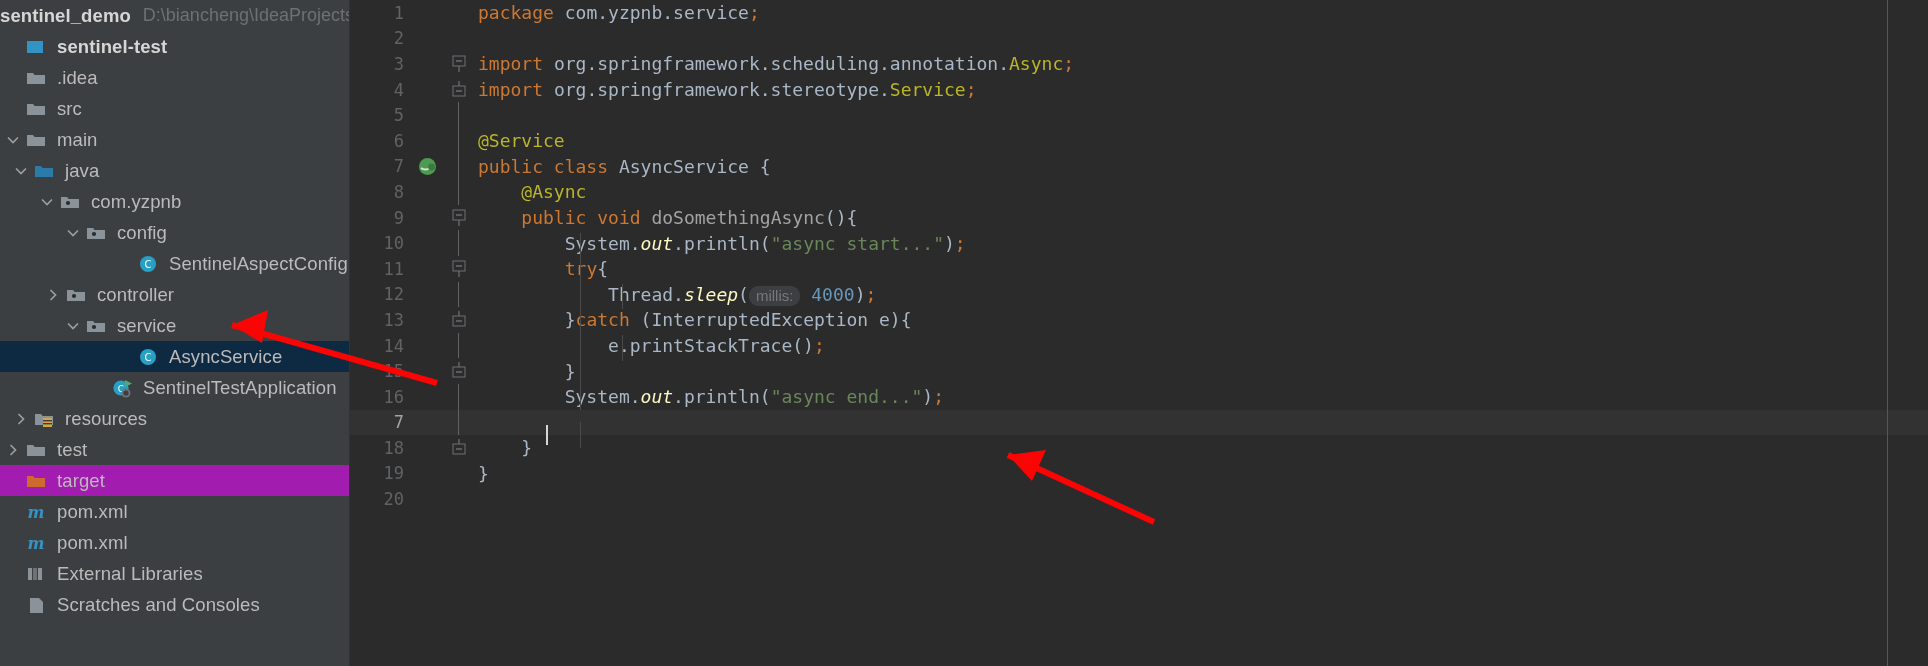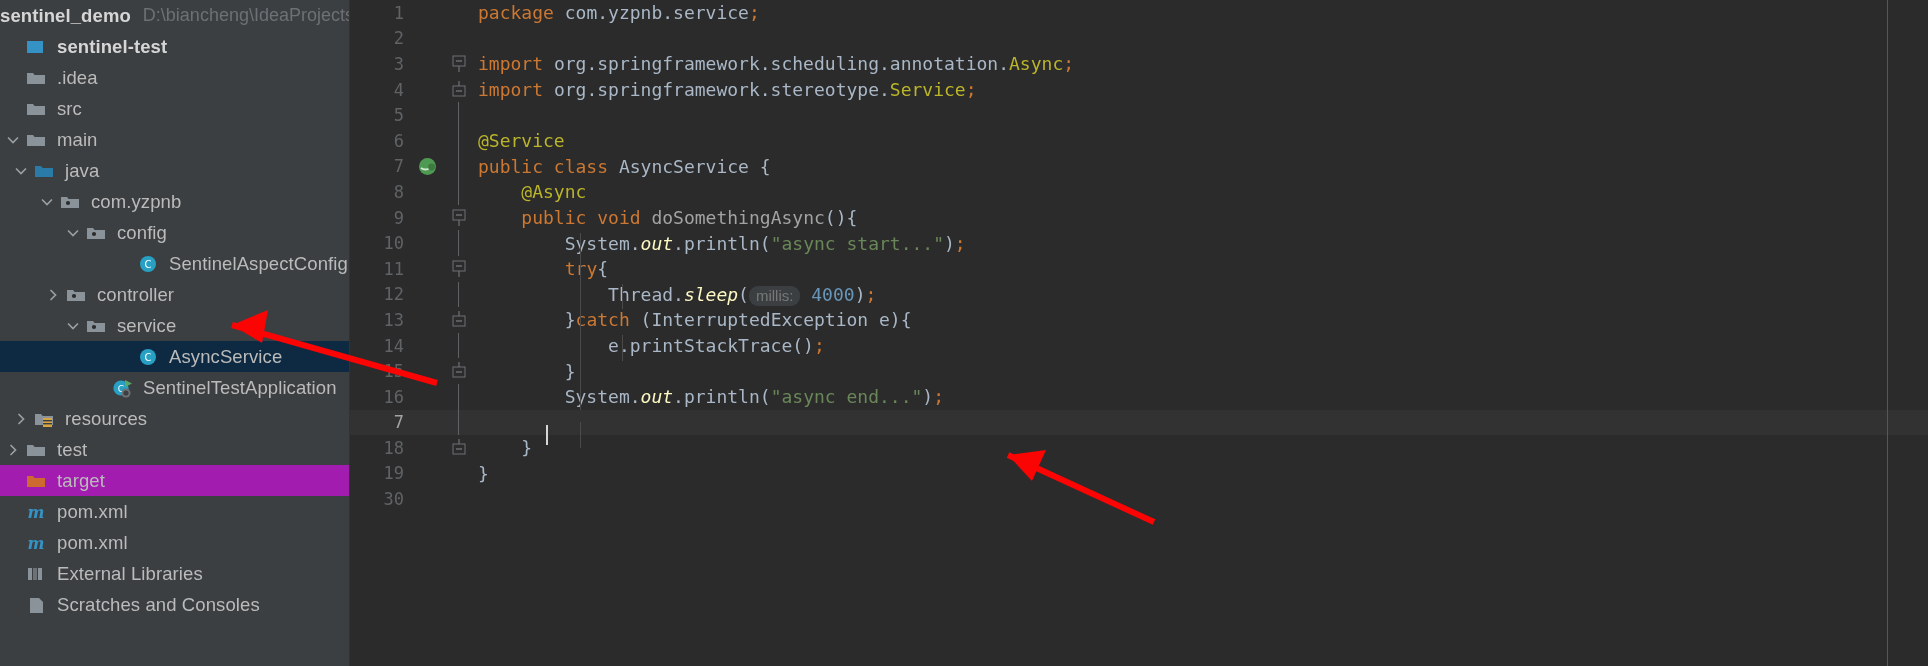--- a/index.html
+++ b/index.html
@@ -396,21 +396,21 @@
                 <path d="M4 10h6" stroke="#6e7176" stroke-width="1.4"></path>
               </svg></span></span><span class="code" style="position:relative"><span class="indent-guide" style="left:110px"></span>        }</span></div>
         <div class="ed-line"><span class="gutter-num">16</span><span class="gutter-icons"></span><span class="gutter-fold"><span class="fold-line"></span></span><span class="code" style="position:relative"><span class="indent-guide" style="left:110px"></span>        System.<span class="stat">out</span>.println(<span class="str">"async end..."</span>)<span class="semi">;</span></span></div>
         <div class="ed-line active"><span class="gutter-num">7</span><span class="gutter-icons"></span><span class="gutter-fold"><span class="fold-line"></span></span><span class="code" style="position:relative"><span class="indent-guide" style="left:110px"></span><span class="caret"></span></span></div>
         <div class="ed-line"><span class="gutter-num">18</span><span class="gutter-icons"></span><span class="gutter-fold"><span class="fold-mark"><svg width="14" height="18" viewBox="0 0 14 18">
                 <path d="M7 0v5" stroke="#6e7176" stroke-width="1.2"></path>
                 <rect x="1" y="5" width="12" height="10" fill="none" stroke="#6e7176"></rect>
                 <path d="M4 10h6" stroke="#6e7176" stroke-width="1.4"></path>
               </svg></span></span><span class="code" style="position:relative">    }</span></div>
         <div class="ed-line"><span class="gutter-num">19</span><span class="gutter-icons"></span><span class="gutter-fold"></span><span class="code" style="position:relative">}</span></div>
-        <div class="ed-line"><span class="gutter-num">30</span><span class="gutter-icons"></span><span class="gutter-fold"></span><span class="code" style="position:relative"></span></div>
+        <div class="ed-line"><span class="gutter-num">20</span><span class="gutter-icons"></span><span class="gutter-fold"></span><span class="code" style="position:relative"></span></div>
       </div>
     <div id="right-sep"></div>
   </div>
 
   <svg id="arrows" viewBox="0 0 1928 666">
     <g>
       <line x1="437" y1="383" x2="232" y2="325" stroke="#fb0404" stroke-width="6"></line>
       <polygon points="232,325 268,310 262,343" fill="#fb0404"></polygon>
     </g>
     <g>

